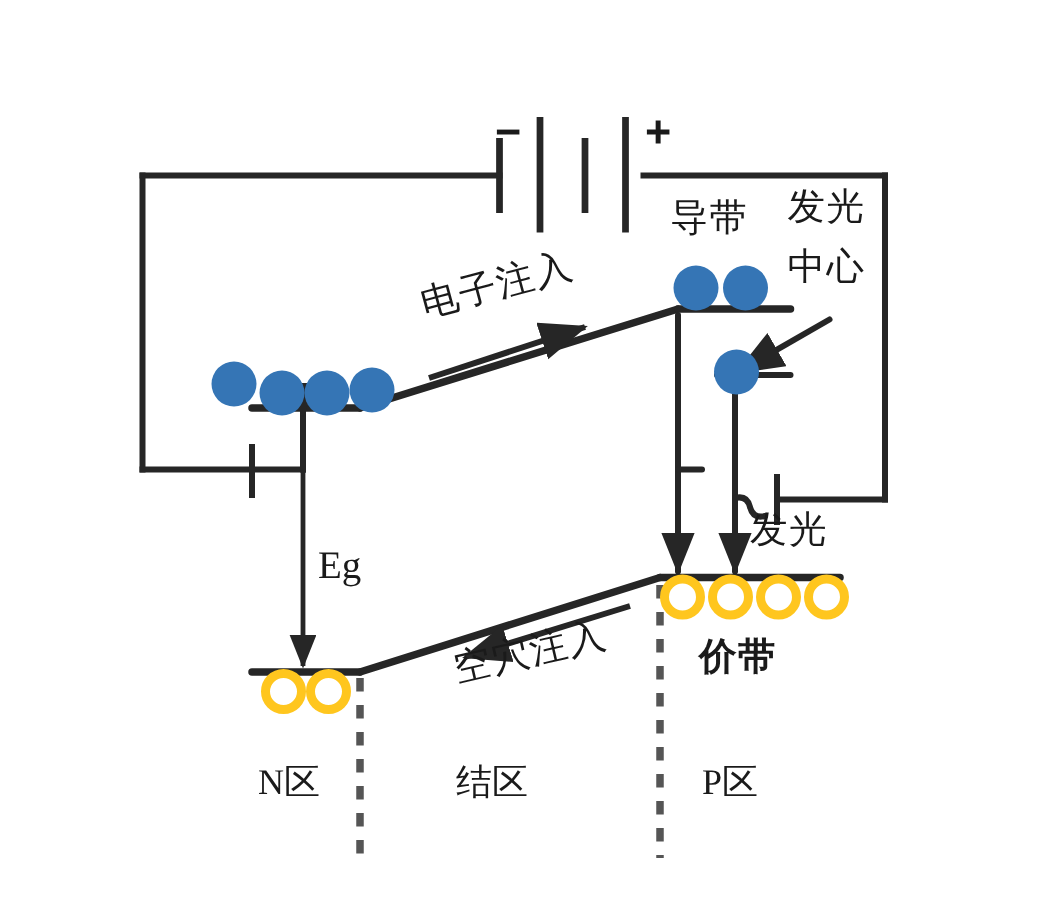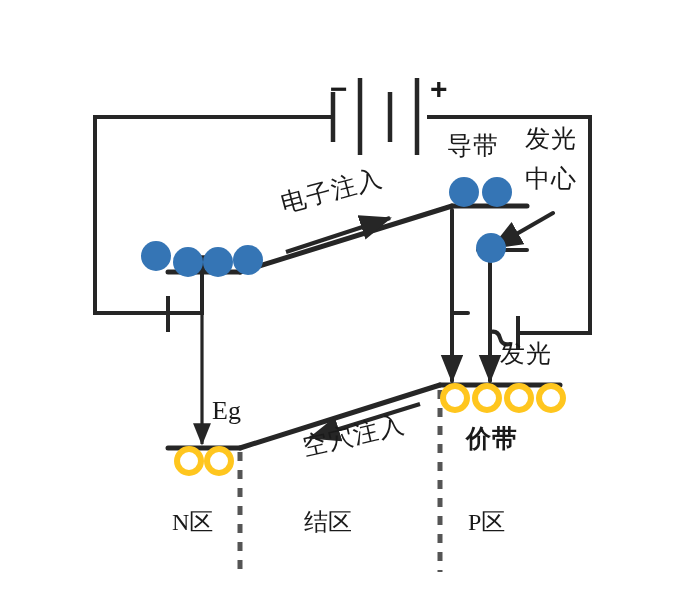--- a/index.html
+++ b/index.html
@@ -176,19 +176,19 @@
 
   <div class="lbl cn" style="left:447px; top:132px;">导带</div>
 
   <div class="lbl cn" style="left:466px; top:425px;font-weight:bold;">价带</div>
 
   <div class="lbl cn" style="left:525px; top:125px;">发光</div>
   <div class="lbl cn" style="left:525px; top:165px;">中心</div>
 
   <div class="lbl cn" style="left:500px; top:340px;">发光</div>
 
-  <div class="lbl eg" style="left:212px; top:362px;margin-top:34px;">Eg</div>
+  <div class="lbl eg" style="left:212px; top:362px;">Eg</div>
 
   <div class="lbl cn-small" style="left:172px; top:509px;font-family:Liberation Serif, serif;">N区</div>
   <div class="lbl cn-small" style="left:304px; top:509px;">结区</div>
   <div class="lbl cn-small" style="left:468px; top:509px;text-align:right;">P区</div>
 
 </div>
 
 </body></html>

